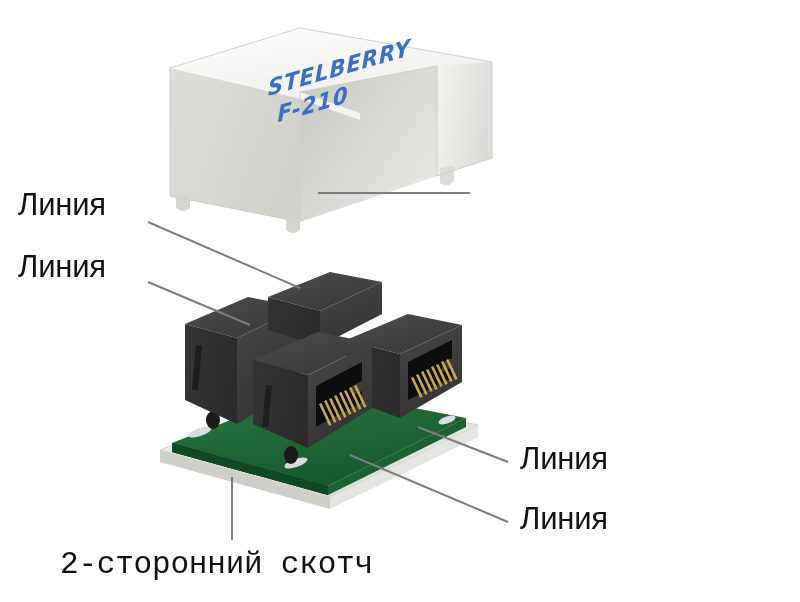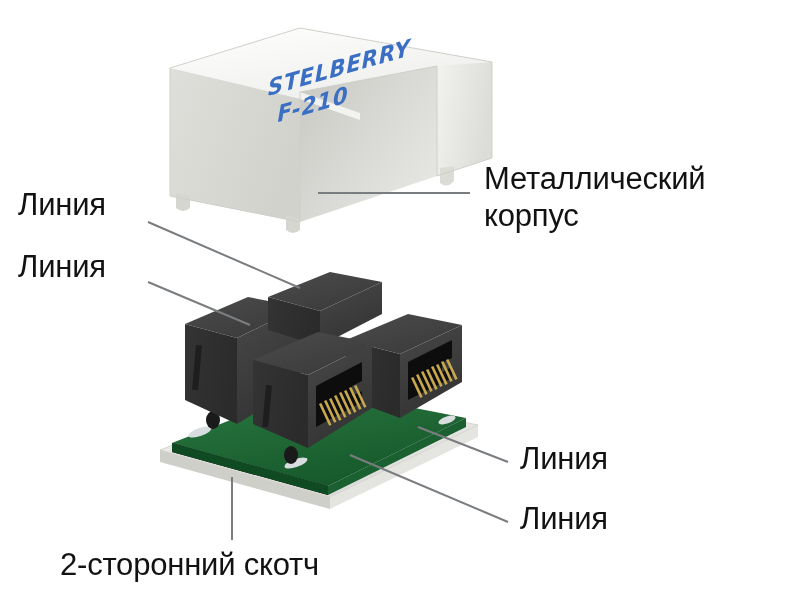--- a/index.html
+++ b/index.html
@@ -186,21 +186,20 @@
       <line x1="508" y1="522" x2="350" y2="455"></line>
 
       <line x1="232" y1="540" x2="232" y2="477"></line>
     </g>
   </svg>
 
   <div class="label" style="left:18px;  top:186px;">Линия</div>
 
   <div class="label" style="left:18px;  top:248px;">Линия</div>
 
-  <div class="label two-line" style="left:484px; top:160px; width:306px;">Металлический корпус</div>
 
   <div class="label" style="left:520px; top:440px;">Линия</div>
 
   <div class="label" style="left:520px; top:500px;">Линия</div>
 
-  <div class="label" style="left:60px;  top:546px;">2-сторонний скотч</div>
+  <div class="label" style="left:60px;  top:546px;font-family:Liberation Mono, monospace;">2-сторонний скотч</div>
 
 </div>
 
 </body></html>

